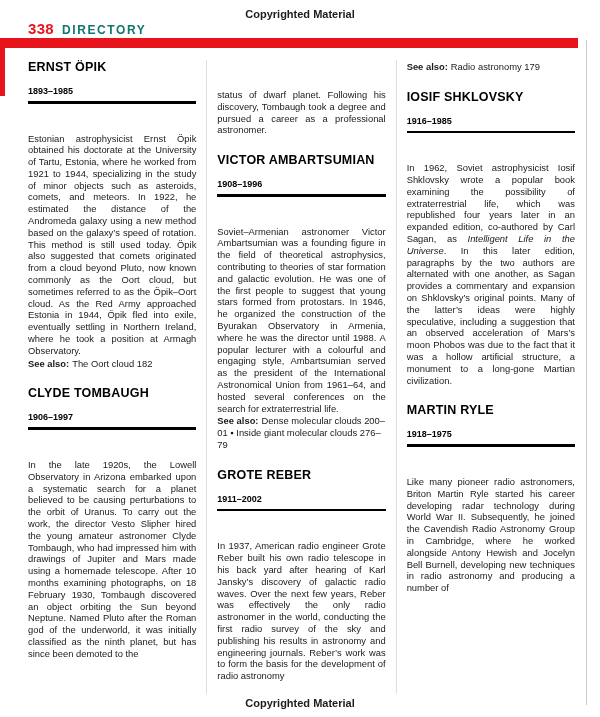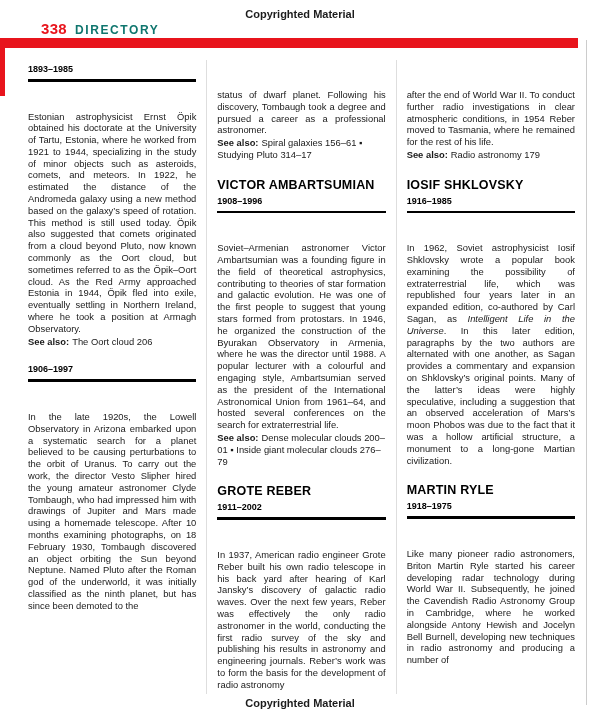--- a/index.html
+++ b/index.html
@@ -11,39 +11,39 @@
     position:relative;
     overflow:hidden;
   }
   .page { position:relative; width:600px; height:717px; background:#fff; overflow:hidden; }
 
   .copyright { position:absolute; left:0; width:100%; text-align:center;
     font-size:11px; font-weight:bold; color:#1c1c1c; }
   .copyright.top { top:8px; }
   .copyright.bottom { top:697px; }
 
-  .header-row { position:absolute; left:41px; top:20px; display:flex; align-items:baseline; gap:8px; }
+  .header-row { position:absolute; left:28px; top:20px; display:flex; align-items:baseline; gap:8px; }
   .page-num { color:#e8141c; font-weight:bold; font-size:15px; letter-spacing:0.3px; }
   .section-title { color:#0f766e; font-weight:bold; font-size:12px; letter-spacing:1.6px; }
 
   .red-bar { position:absolute; left:0; top:38px; width:578px; height:10px; background:#e8141c; }
   .red-edge { position:absolute; left:0; top:38px; width:5px; height:58px; background:#e8141c; }
   .page-edge { position:absolute; right:13px; top:40px; bottom:12px; width:1px; background:#cccccc; }
 
   .columns { position:absolute; left:28px; top:60px; width:547px; height:634px;
     display:flex; overflow:hidden; }
   .col { flex:1 1 0; padding:0 10px; overflow:hidden; }
   .col:first-child { padding-left:0; }
   .col:last-child { padding-right:0; }
   .col + .col { border-left:1px solid #dedede; }
 
   .entry { margin-top:17px; }
   .entry.first { margin-top:0; }
   .entry-name { font-size:12.5px; font-weight:bold; letter-spacing:0.2px; color:#000; }
-  .entry-dates { font-size:9px; font-weight:bold; margin-top:4px; color:#000; }
+  .entry-dates { font-size:9px; font-weight:bold; margin-top:12px; color:#000; }
   .entry-rule { height:2.5px; background:#000; margin:5px 0 7px 0; }
 
   .entry-body, .cont-body { font-size:9.4px; line-height:11.8px; text-align:justify; color:#1a1a1a;margin-top:29px; }
   .see-also { font-size:9.4px; line-height:11.8px; margin-top:1px; color:#1a1a1a; }
   .see-also .label { font-weight:bold; }
   .see-also .refs { margin-left:3px; }
   .ital { font-style:italic; }
 </style>
 </head>
 <body>
@@ -59,39 +59,40 @@
 
   <div class="red-bar"></div>
   <div class="red-edge"></div>
   <div class="page-edge"></div>
 
   <div class="columns">
 
     <div class="col">
 
       <section class="entry first">
+        <h2 class="entry-name">ERNST ÖPIK</h2>
         <div class="entry-dates">1893–1985</div>
         <div class="entry-rule"></div>
         <p class="entry-body">Estonian astrophysicist Ernst Öpik obtained his doctorate at the University of Tartu, Estonia, where he worked from 1921 to 1944, specializing in the study of minor objects such as asteroids, comets, and meteors. In 1922, he estimated the distance of the Andromeda galaxy using a new method based on the galaxy’s speed of rotation. This method is still used today. Öpik also suggested that comets originated from a cloud beyond Pluto, now known commonly as the Oort cloud, but sometimes referred to as the Öpik–Oort cloud. As the Red Army approached Estonia in 1944, Öpik fled into exile, eventually settling in Northern Ireland, where he took a position at Armagh Observatory.</p>
-        <p class="see-also"><span class="label">See also:</span><span class="refs">The Oort cloud 206</span></p>
+        <p class="see-also"><span class="label">See also:</span><span class="refs">The Oort cloud 182</span></p>
       </section>
 
       <section class="entry">
+        <h2 class="entry-name">CLYDE TOMBAUGH</h2>
         <div class="entry-dates">1906–1997</div>
         <div class="entry-rule"></div>
         <p class="entry-body">In the late 1920s, the Lowell Observatory in Arizona embarked upon a systematic search for a planet believed to be causing perturbations to the orbit of Uranus. To carry out the work, the director Vesto Slipher hired the young amateur astronomer Clyde Tombaugh, who had impressed him with drawings of Jupiter and Mars made using a homemade telescope. After 10 months examining photographs, on 18 February 1930, Tombaugh discovered an object orbiting the Sun beyond Neptune. Named Pluto after the Roman god of the underworld, it was initially classified as the ninth planet, but has since been demoted to the</p>
       </section>
 
     </div>
 
     <div class="col">
 
       <section class="entry first">
         <p class="cont-body">status of dwarf planet. Following his discovery, Tombaugh took a degree and pursued a career as a professional astronomer.</p>
-        <p class="see-also"><span class="label">See also:</span><span class="refs">Spiral galaxies 156–61 ▪ Studying Pluto 314–17</span></p>
       </section>
 
       <section class="entry">
         <h2 class="entry-name">VICTOR AMBARTSUMIAN</h2>
         <div class="entry-dates">1908–1996</div>
         <div class="entry-rule"></div>
         <p class="entry-body">Soviet–Armenian astronomer Victor Ambartsumian was a founding figure in the field of theoretical astrophysics, contributing to theories of star formation and galactic evolution. He was one of the first people to suggest that young stars formed from protostars. In 1946, he organized the construction of the Byurakan Observatory in Armenia, where he was the director until 1988. A popular lecturer with a colourful and engaging style, Ambartsumian served as the president of the International Astronomical Union from 1961–64, and hosted several conferences on the search for extraterrestrial life.</p>
         <p class="see-also"><span class="label">See also:</span><span class="refs">Dense molecular clouds 200–01 ▪ Inside giant molecular clouds 276–79</span></p>
       </section>
 
@@ -100,21 +101,20 @@
         <div class="entry-dates">1911–2002</div>
         <div class="entry-rule"></div>
         <p class="entry-body">In 1937, American radio engineer Grote Reber built his own radio telescope in his back yard after hearing of Karl Jansky’s discovery of galactic radio waves. Over the next few years, Reber was effectively the only radio astronomer in the world, conducting the first radio survey of the sky and publishing his results in astronomy and engineering journals. Reber’s work was to form the basis for the development of radio astronomy</p>
       </section>
 
     </div>
 
     <div class="col">
 
       <section class="entry first">
-        <p class="cont-body">after the end of World War II. To conduct further radio investigations in clear atmospheric conditions, in 1954 Reber moved to Tasmania, where he remained for the rest of his life.</p>
         <p class="see-also"><span class="label">See also:</span><span class="refs">Radio astronomy 179</span></p>
       </section>
 
       <section class="entry">
         <h2 class="entry-name">IOSIF SHKLOVSKY</h2>
         <div class="entry-dates">1916–1985</div>
         <div class="entry-rule"></div>
         <p class="entry-body"><span>In 1962, Soviet astrophysicist Iosif Shklovsky wrote a popular book examining the possibility of extraterrestrial life, which was republished four years later in an expanded edition, co-authored by Carl Sagan, as </span><span class="ital">Intelligent Life in the Universe</span><span>. In this later edition, paragraphs by the two authors are alternated with one another, as Sagan provides a commentary and expansion on Shklovsky’s original points. Many of the latter’s ideas were highly speculative, including a suggestion that an observed acceleration of Mars’s moon Phobos was due to the fact that it was a hollow artificial structure, a monument to a long-gone Martian civilization.</span></p>
       </section>
 

